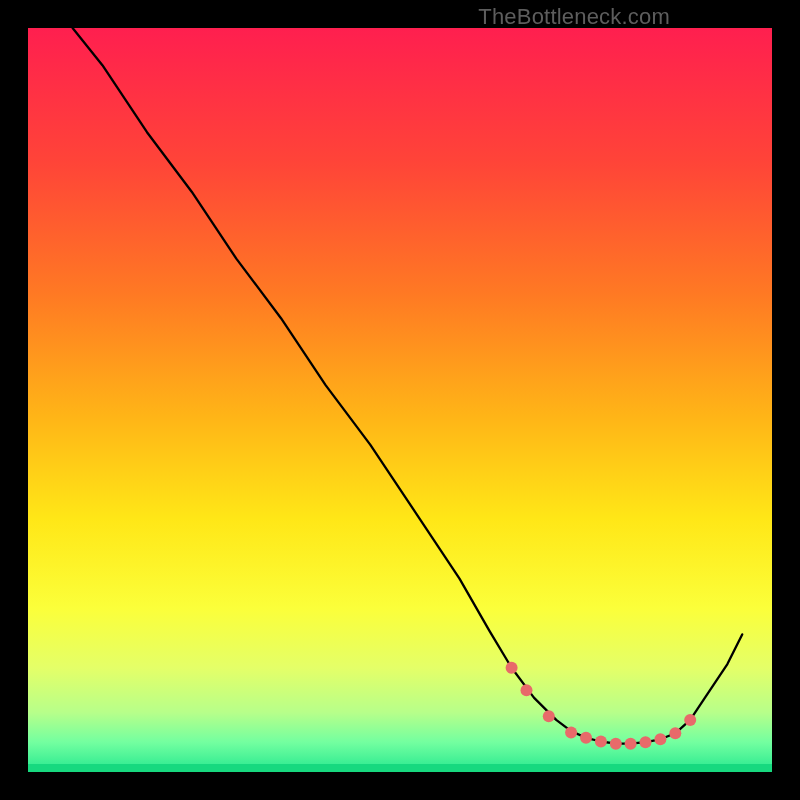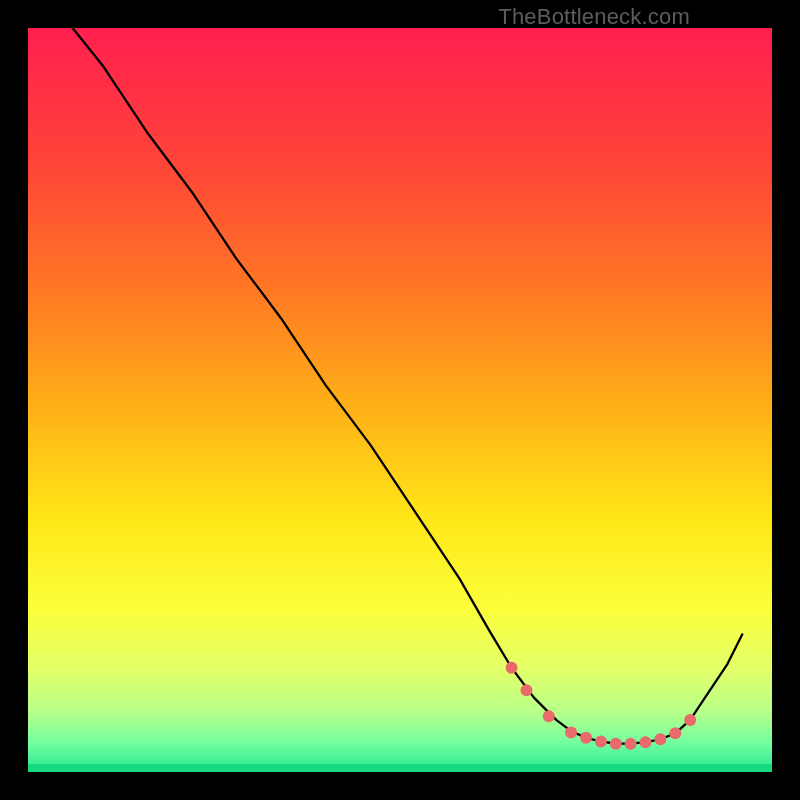--- a/index.html
+++ b/index.html
@@ -9,21 +9,20 @@
     height: 800px;
     background: #000;
     overflow: hidden;
     font-family: Arial, Helvetica, sans-serif;
   }
   .frame {
     position: relative;
     width: 680px;
     height: 800px;
     background: #000;
-    padding-left: 20px;
   }
   .watermark {
     position: absolute;
     top: 4px;
     right: 10px;
     color: #5d5d5d;
     font-size: 22px;
     letter-spacing: 0.2px;
     z-index: 30;
   }

